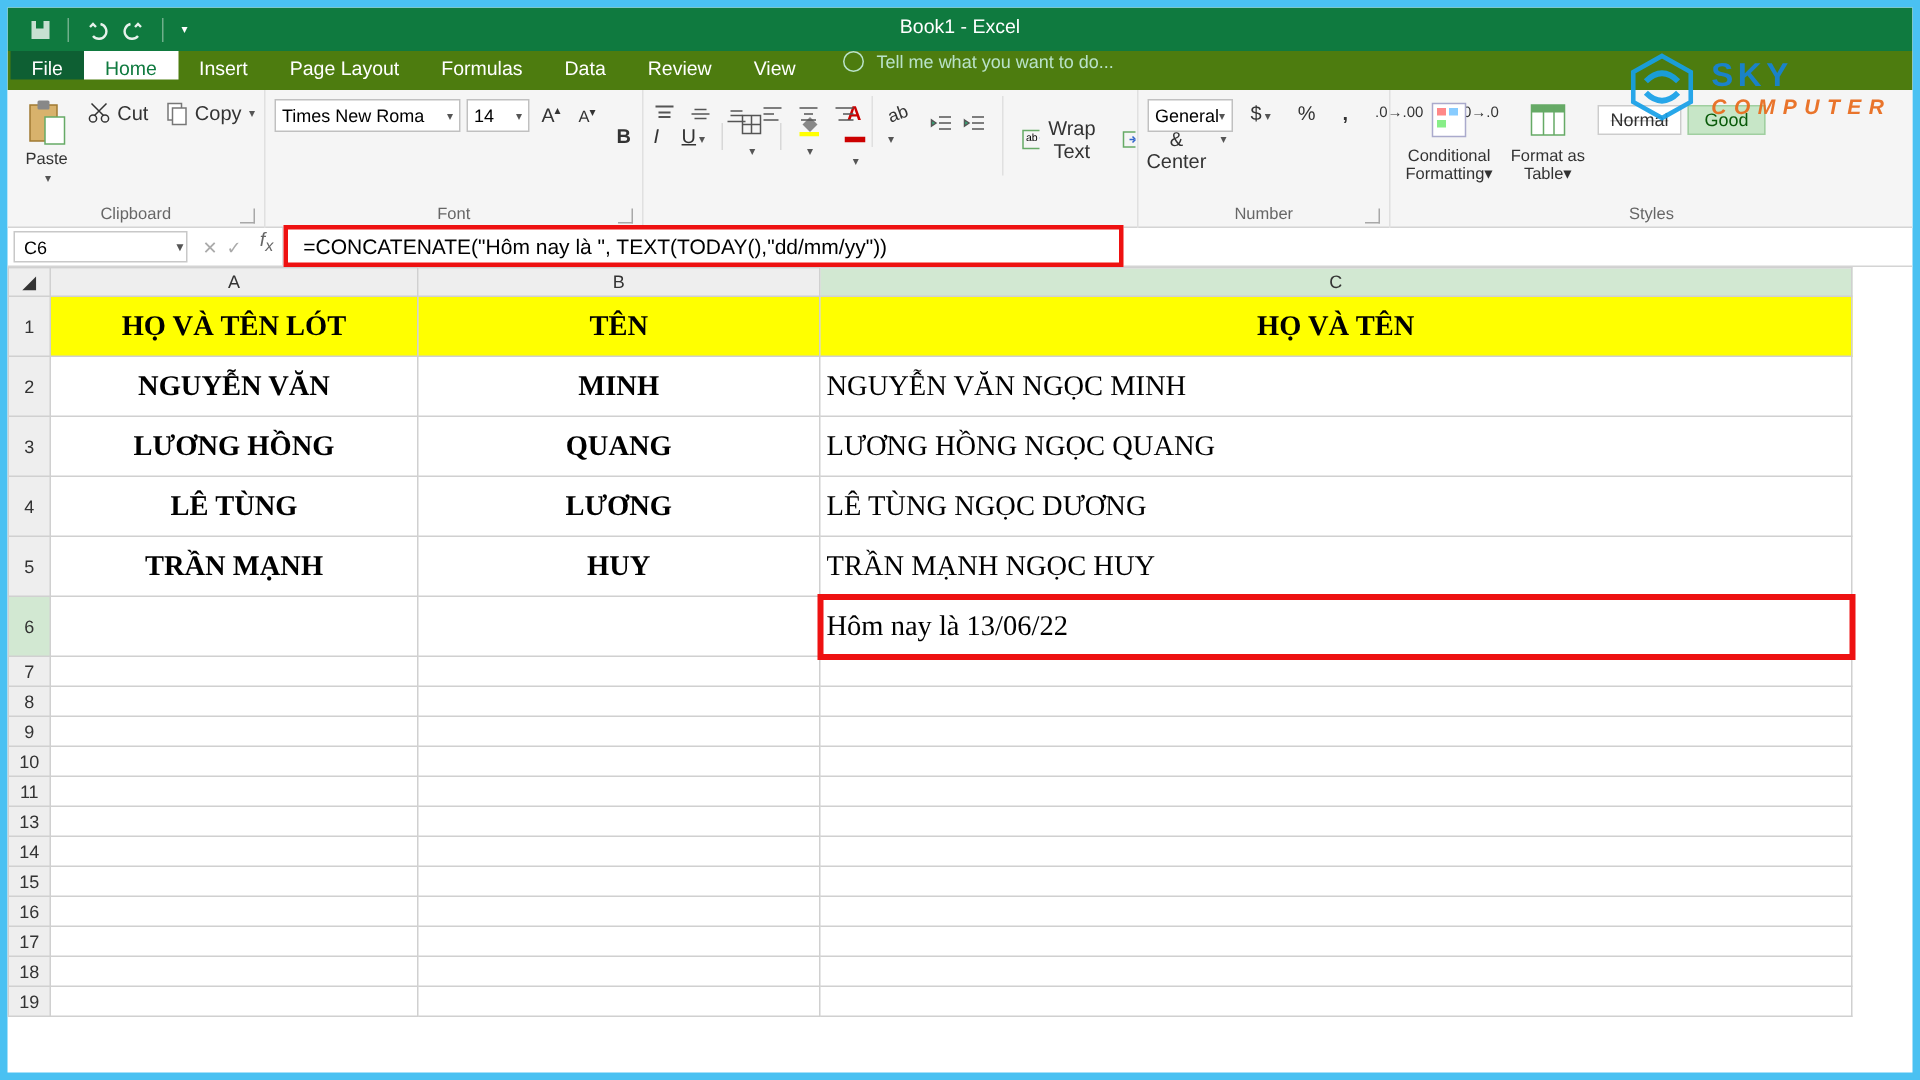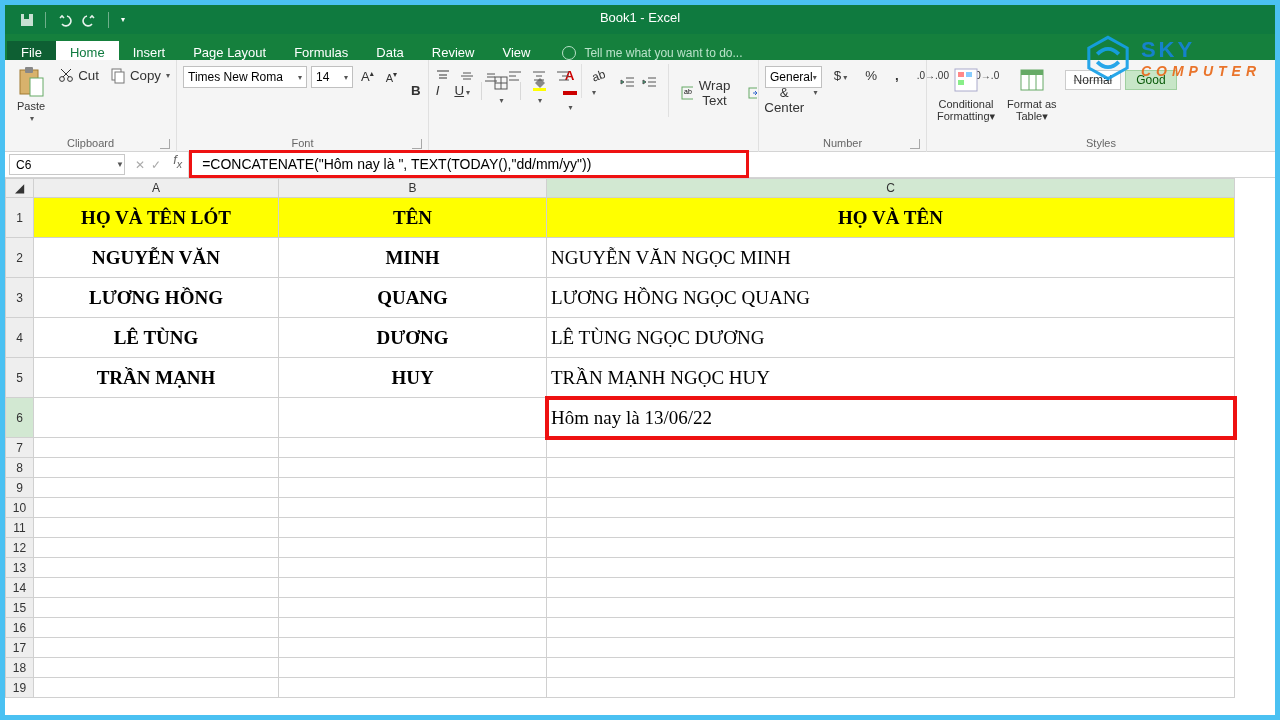--- a/index.html
+++ b/index.html
@@ -20,23 +20,23 @@
     height: 29px;
     display: flex;
     align-items: center;
     position: relative;
   }
   .qat { display: flex; gap: 10px; align-items: center; padding-left: 14px; }
   .qat .ic { width: 16px; height: 16px; opacity: .9; }
   .title-center { position: absolute; left: 0; right: 0; text-align: center; top: 5px; font-size: 13px; pointer-events: none;}
   
   .ribtabs {
-    background: #15803d;
+    background: #4d7c0f;
     display: flex;
-    align-items: flex-end;
+    align-items: flex-start;
     height: 26px;
     padding-left: 2px;
   }
   .ribtabs .tab {
     padding: 4px 14px 0 14px;
     color: #fff;
     cursor: pointer;
     font-size: 13px;
   }
   .ribtabs .tab.file { background: #0e5f33; }
@@ -434,21 +434,21 @@
     </tr>
     <tr>
           <th class="rowhead">3</th>
       <td class="tall cbold">LƯƠNG HỒNG</td>
       <td class="tall cbold">QUANG</td>
       <td class="tall cserif">LƯƠNG HỒNG NGỌC QUANG</td>
     </tr>
     <tr>
           <th class="rowhead">4</th>
       <td class="tall cbold">LÊ TÙNG</td>
-      <td class="tall cbold">DƯƠNG</td>
+      <td class="tall cbold">LƯƠNG</td>
       <td class="tall cserif">LÊ TÙNG NGỌC DƯƠNG</td>
     </tr>
     <tr>
           <th class="rowhead">5</th>
       <td class="tall cbold">TRẦN MẠNH</td>
       <td class="tall cbold">HUY</td>
       <td class="tall cserif">TRẦN MẠNH NGỌC HUY</td>
     </tr>
     <tr>
           <th class="rowhead sel-green-col">6</th>
@@ -480,26 +480,20 @@
           <td class="cell"></td>
           <td class="cell"></td>
         </tr>
     <tr>
           <th class="rowhead">11</th>
           <td class="cell"></td>
           <td class="cell"></td>
           <td class="cell"></td>
         </tr>
     <tr>
-          <th class="rowhead">12</th>
-          <td class="cell"></td>
-          <td class="cell"></td>
-          <td class="cell"></td>
-        </tr>
-    <tr>
           <th class="rowhead">13</th>
           <td class="cell"></td>
           <td class="cell"></td>
           <td class="cell"></td>
         </tr>
     <tr>
           <th class="rowhead">14</th>
           <td class="cell"></td>
           <td class="cell"></td>
           <td class="cell"></td>

